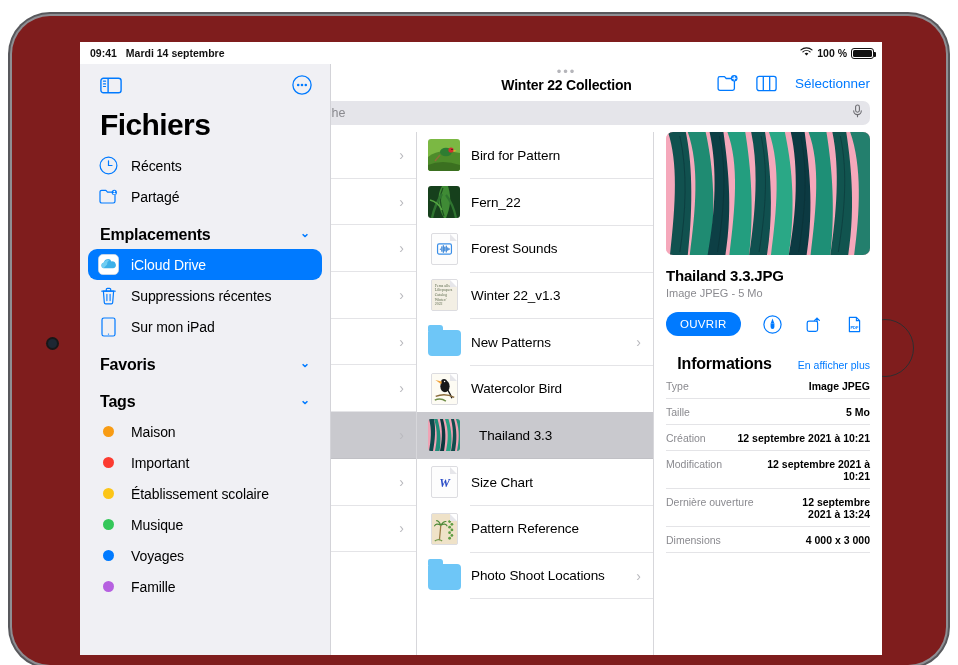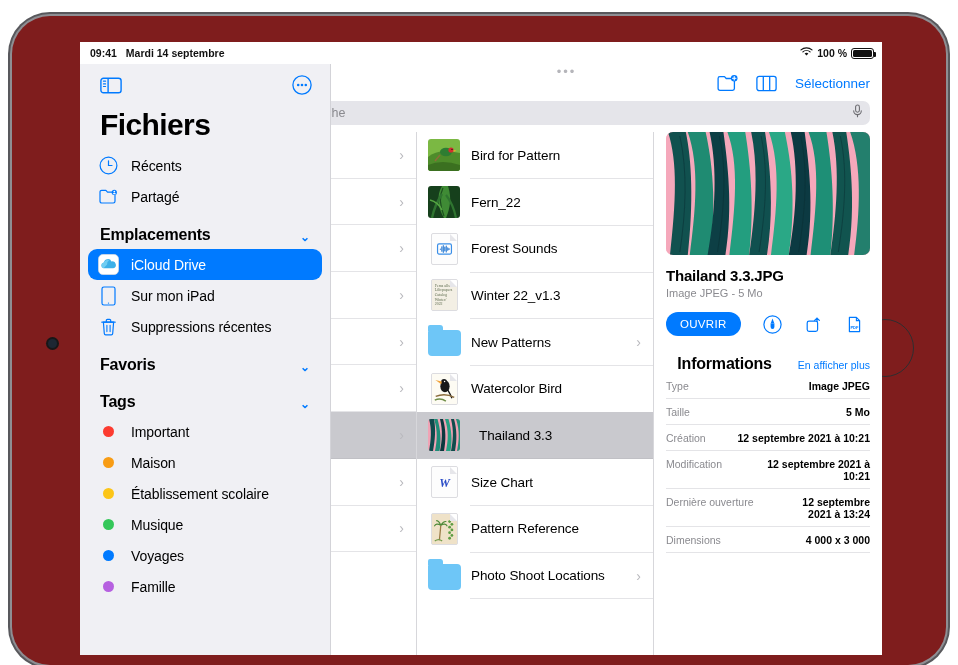--- a/index.html
+++ b/index.html
@@ -80,21 +80,21 @@
   .sb-row {
     display: flex; align-items: center; gap: 12px;
     height: 31px; margin: 0 8px; padding: 0 10px;
     border-radius: 9px; cursor: pointer;
   }
   .sb-row.selected { background: #007aff; }
   .sb-row.selected .sb-label { color: #fff; }
   .sb-ico { width: 21px; height: 21px; flex: 0 0 21px; display: flex; align-items: center; justify-content: center; }
   .sb-label { font-size: 14px; color: #000; letter-spacing: -0.1px; white-space: nowrap; }
   .sb-section {
-    display: flex; align-items: flex-end; justify-content: space-between;
+    display: flex; align-items: flex-start; justify-content: space-between;
     padding: 14px 20px 5px 20px;
   }
   .sb-section-title { font-size: 16px; font-weight: bold; color: #000; letter-spacing: -0.2px; }
   .chev-down { color: #007aff; font-size: 12px; font-weight: bold; }
   .tag-dot { width: 11px; height: 11px; border-radius: 50%; }
   .tag-ico { width: 21px; display: flex; justify-content: center; }
 
   
   #col-mid {
     position: absolute; left: 171px; top: 0; width: 166px; height: 100%;
@@ -479,20 +479,21 @@
       <span class="info-val">4 000 x 3 000</span>
               </div>
             </div>
         </div>
       </div>
 
       <div id="topbar">
         <div id="topbar-bg"></div>
         <div id="drag-handle">•••</div>
         <div id="nav-row">
+          <div id="nav-title">Winter 22 Collection</div>
           <div id="nav-actions">
             <span class="sb-icon-btn">
               <svg width="21" height="18" viewBox="0 0 21 18">
                   <path d="M1.1 4.4 a1.8 1.8 0 0 1 1.8 -1.8 h4.6 l1.7 1.9 h6.4 a1.8 1.8 0 0 1 1.8 1.8 v8.2 a1.8 1.8 0 0 1 -1.8 1.8 h-12.7 a1.8 1.8 0 0 1 -1.8 -1.8 Z" fill="none" stroke="#007aff" stroke-width="1.3" stroke-linejoin="round"></path>
                   <circle cx="17.2" cy="4.3" r="3.3" fill="#007aff"></circle>
                   <path d="M17.2 2.6 v3.4 M15.5 4.3 h3.4" stroke="#fff" stroke-width="1.1" stroke-linecap="round"></path>
                 </svg>
             </span>
             <span class="sb-icon-btn">
               <svg width="21" height="17" viewBox="0 0 21 17">
@@ -574,57 +575,57 @@
                 <svg width="21" height="21" viewBox="0 0 21 21">
                   <rect x="0.5" y="0.5" width="20" height="20" rx="4.4" fill="#fff" stroke="#dededf" stroke-width="0.7"></rect>
                   <path d="M5.6 14.2 a2.9 2.9 0 0 1 0.3 -5.7 a4 4 0 0 1 7.6 -1 a3.3 3.3 0 0 1 1.8 6.7 Z" fill="#3db0e8"></path>
                   <path d="M5.6 14.2 a2.9 2.9 0 0 1 0.3 -5.7 a4 4 0 0 1 5.4 -2.2 a4.4 4.4 0 0 0 -2.2 4.3 Z" fill="#6fcdf2"></path>
                 </svg>
               </span>
         <span class="sb-label">iCloud Drive</span>
             </div>
             <div class="sb-row">
               <span class="sb-ico">
-                <svg width="15" height="20" viewBox="0 0 15 20">
-                  <rect x="1" y="1" width="13" height="18" rx="1.8" fill="none" stroke="#007aff" stroke-width="1.2"></rect>
-                  <circle cx="7.5" cy="17.1" r="0.7" fill="#007aff"></circle>
-                </svg>
-              </span>
-        <span class="sb-label">Sur mon iPad</span>
-            </div>
-            <div class="sb-row">
-              <span class="sb-ico">
                 <svg width="17" height="19" viewBox="0 0 17 19">
                   <path d="M3.4 5.2 h10.2 l-0.9 11.3 a1.4 1.4 0 0 1 -1.4 1.3 h-5.6 a1.4 1.4 0 0 1 -1.4 -1.3 Z" fill="none" stroke="#007aff" stroke-width="1.2" stroke-linejoin="round"></path>
                   <path d="M1.8 5.2 h13.4" stroke="#007aff" stroke-width="1.2" stroke-linecap="round"></path>
                   <path d="M6.3 5.2 V3.4 a1.1 1.1 0 0 1 1.1 -1.1 h2.2 a1.1 1.1 0 0 1 1.1 1.1 v1.8" fill="none" stroke="#007aff" stroke-width="1.2"></path>
                   <path d="M6.9 8.2 V14.6 M10.1 8.2 V14.6" stroke="#007aff" stroke-width="1.1" stroke-linecap="round"></path>
                 </svg>
               </span>
         <span class="sb-label">Suppressions récentes</span>
             </div>
+            <div class="sb-row">
+              <span class="sb-ico">
+                <svg width="15" height="20" viewBox="0 0 15 20">
+                  <rect x="1" y="1" width="13" height="18" rx="1.8" fill="none" stroke="#007aff" stroke-width="1.2"></rect>
+                  <circle cx="7.5" cy="17.1" r="0.7" fill="#007aff"></circle>
+                </svg>
+              </span>
+        <span class="sb-label">Sur mon iPad</span>
+            </div>
             <div class="sb-section">
               <span class="sb-section-title">Favoris</span>
       <span class="chev-down">⌄</span>
             </div>
             <div class="sb-section">
               <span class="sb-section-title">Tags</span>
       <span class="chev-down">⌄</span>
             </div>
             <div class="sb-row">
               <span class="sb-ico tag-ico">
+                <span class="tag-dot" style="background:#f89c14"></span>
+              </span>
+        <span class="sb-label">Maison</span>
+            </div>
+            <div class="sb-row">
+              <span class="sb-ico tag-ico">
                 <span class="tag-dot" style="background:#fc3b30"></span>
               </span>
         <span class="sb-label">Important</span>
-            </div>
-            <div class="sb-row">
-              <span class="sb-ico tag-ico">
-                <span class="tag-dot" style="background:#f89c14"></span>
-              </span>
-        <span class="sb-label">Maison</span>
             </div>
             <div class="sb-row">
               <span class="sb-ico tag-ico">
                 <span class="tag-dot" style="background:#fcc518"></span>
               </span>
         <span class="sb-label">Établissement scolaire</span>
             </div>
             <div class="sb-row">
               <span class="sb-ico tag-ico">
                 <span class="tag-dot" style="background:#34c759"></span>

